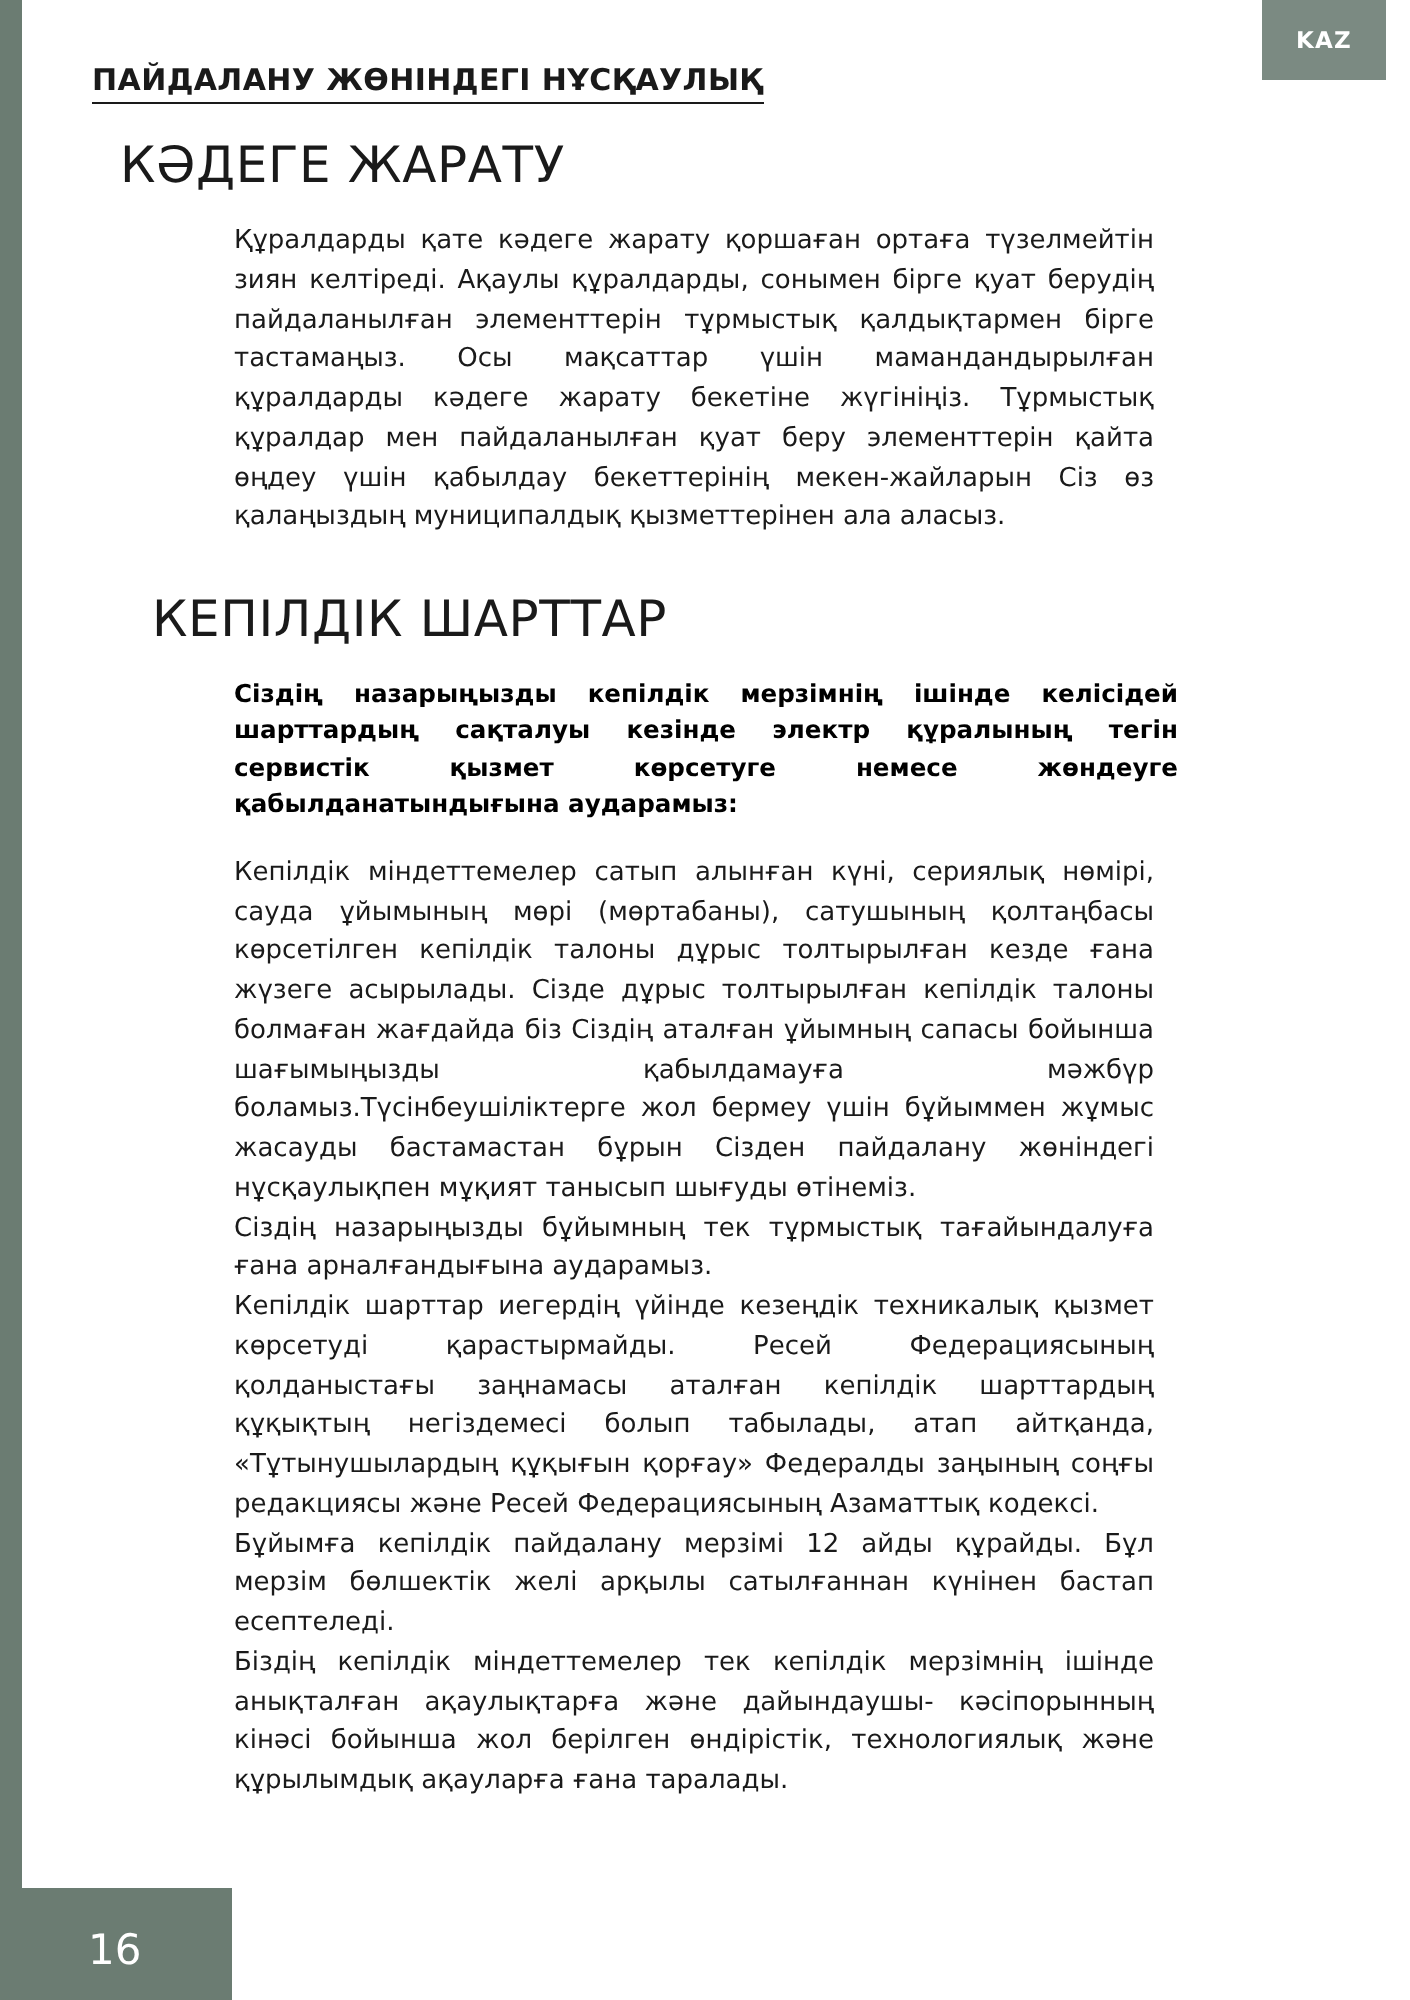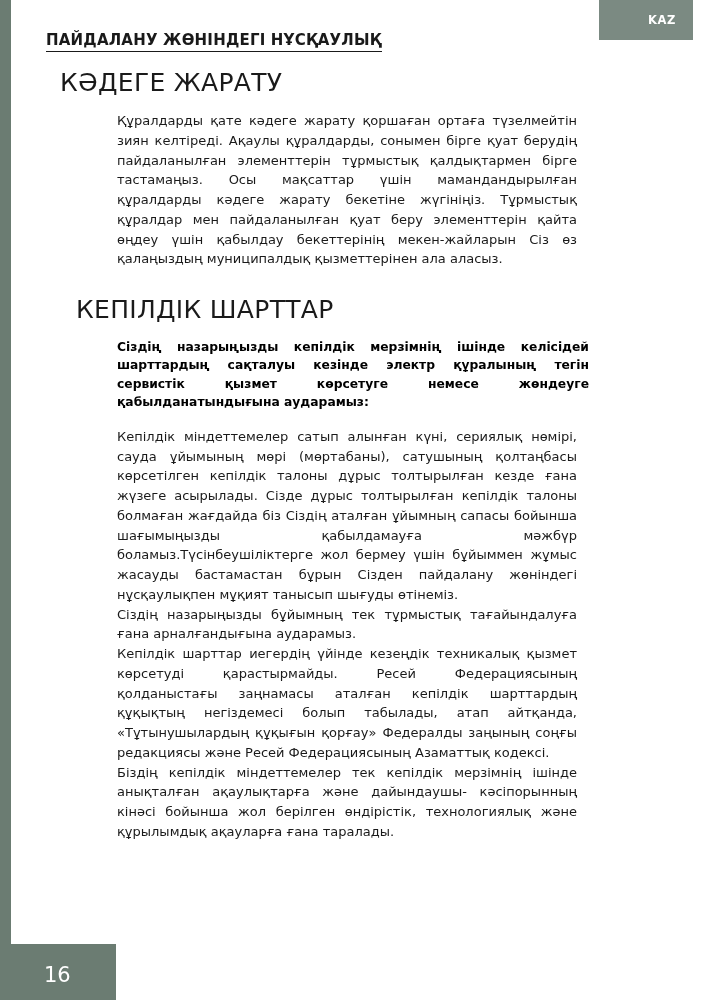--- a/index.html
+++ b/index.html
@@ -33,21 +33,20 @@
     width: 62px;
     height: 40px;
     background: #7b8a82;
     color: #ffffff;
     font-size: 11.5px;
     font-weight: bold;
     letter-spacing: 0.6px;
     display: flex;
     align-items: center;
     justify-content: center;
-    padding-left: 32px;
   }
 
   
   .running-header {
     position: absolute;
     left: 46px;
     top: 31px;
     font-size: 15px;
     font-weight: bold;
     color: #1a1a1a;
@@ -148,20 +147,21 @@
   <div class="body-block">
     <p class="para">Құралдарды қате кәдеге жарату қоршаған ортаға түзелмейтін зиян келтіреді. Ақаулы құралдарды, сонымен бірге қуат берудің пайдаланылған элементтерін тұрмыстық қалдықтармен бірге тастамаңыз. Осы мақсаттар үшін мамандандырылған құралдарды кәдеге жарату бекетіне жүгініңіз. Тұрмыстық құралдар мен пайдаланылған қуат беру элементтерін қайта өңдеу үшін қабылдау бекеттерінің мекен-жайларын Сіз өз қалаңыздың муниципалдық қызметтерінен ала аласыз.</p>
   </div>
 
   <h1 class="section-title-2">КЕПІЛДІК ШАРТТАР</h1>
   <div class="body-block">
     <p class="para-bold">Сіздің назарыңызды кепілдік мерзімнің ішінде келісідей шарттардың сақталуы кезінде электр құралының тегін сервистік қызмет көрсетуге немесе жөндеуге қабылданатындығына аударамыз:</p>
     <p class="para">Кепілдік міндеттемелер сатып алынған күні, сериялық нөмірі, сауда ұйымының мөрі (мөртабаны), сатушының қолтаңбасы көрсетілген кепілдік талоны дұрыс толтырылған кезде ғана жүзеге асырылады. Сізде дұрыс толтырылған кепілдік талоны болмаған жағдайда біз Сіздің аталған ұйымның сапасы бойынша шағымыңызды қабылдамауға мәжбүр боламыз.Түсінбеушіліктерге жол бермеу үшін бұйыммен жұмыс жасауды бастамастан бұрын Сізден пайдалану жөніндегі нұсқаулықпен мұқият танысып шығуды өтінеміз.</p>
     <p class="para">Сіздің назарыңызды бұйымның тек тұрмыстық тағайындалуға ғана арналғандығына аударамыз.</p>
     <p class="para">Кепілдік шарттар иегердің үйінде кезеңдік техникалық қызмет көрсетуді қарастырмайды. Ресей Федерациясының қолданыстағы заңнамасы аталған кепілдік шарттардың құқықтың негіздемесі болып табылады, атап айтқанда, «Тұтынушылардың құқығын қорғау» Федералды заңының соңғы редакциясы және Ресей Федерациясының Азаматтық кодексі.</p>
+    <p class="para">Бұйымға кепілдік пайдалану мерзімі 12 айды құрайды. Бұл мерзім бөлшектік желі арқылы сатылғаннан күнінен бастап есептеледі.</p>
     <p class="para">Біздің кепілдік міндеттемелер тек кепілдік мерзімнің ішінде анықталған ақаулықтарға және дайындаушы- кәсіпорынның кінәсі бойынша жол берілген өндірістік, технологиялық және құрылымдық ақауларға ғана таралады.</p>
   </div>
 
 </div>
 
 <div class="footer-block"></div>
 <div class="footer-num">16</div>
 <div class="footer-rule"></div>
 
 </body></html>

